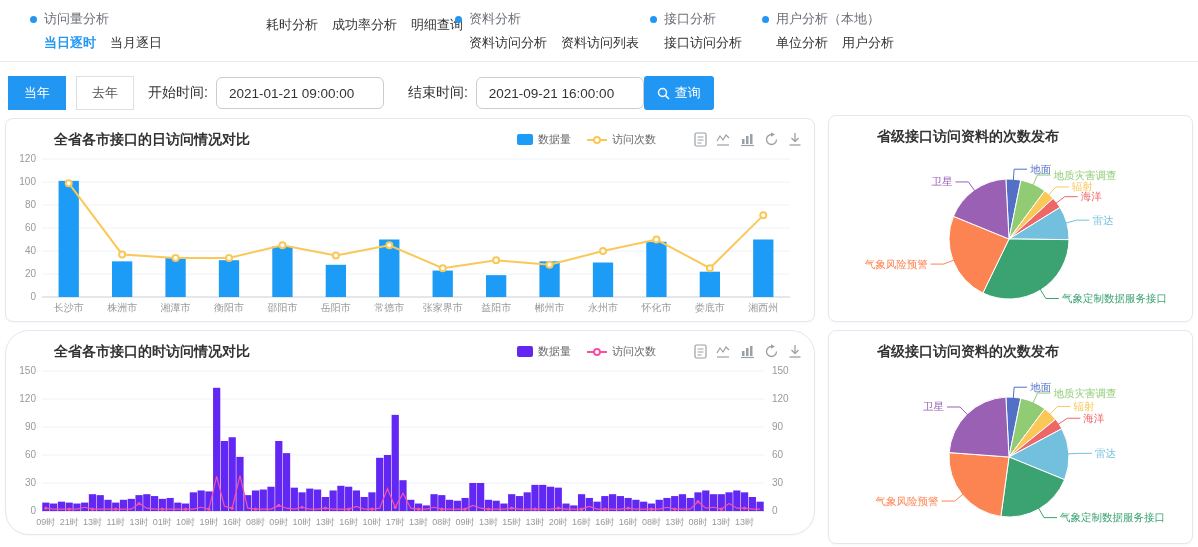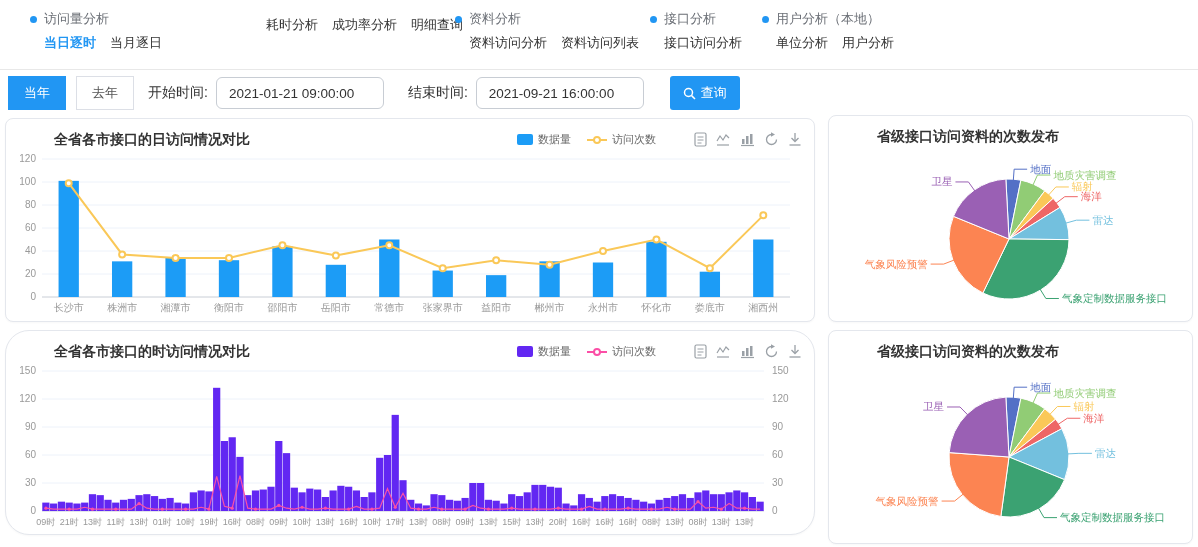--- a/index.html
+++ b/index.html
@@ -1,35 +1,35 @@
 <!DOCTYPE html>
 <html><head>
 <meta charset="utf-8">
 <style>
   * { margin:0; padding:0; box-sizing:border-box; }
   html,body { width:1198px; height:547px; background:#fff; font-family:"Liberation Sans","DejaVu Sans",sans-serif; overflow:hidden; }
   body { position:relative; }
 
   
-  .nav { position:absolute; left:0; top:0; width:1198px; height:70px; border-bottom:1px solid #e8e8e8; }
+  .nav { position:absolute; left:0; top:0; width:1198px; height:62px; border-bottom:1px solid #e8e8e8; }
   .nav-group { position:absolute; top:10px; white-space:nowrap; }
   .nav-title-row { display:flex; align-items:center; gap:7px; font-size:13px; color:#6b6f76; }
   .dot { width:7px; height:7px; border-radius:50%; background:#2196f3; display:inline-block; }
   .nav-items { margin:6px 0 0 14px; display:flex; gap:14px; }
   .nav-items a { font-size:13px; color:#333; text-decoration:none; cursor:pointer; }
   .nav-items a.active { color:#2196f3; font-weight:bold; }
 
   
   .filterbar { position:absolute; left:8px; top:76px; display:flex; align-items:center; }
   .btn { font-size:13px; border-radius:0; padding:7px 15px; cursor:pointer; border:1px solid transparent; }
   .btn-primary { background:#2196f3; color:#fff; }
   .btn-plain { background:#fff; color:#555; border:1px solid #dcdfe6; margin-left:10px; }
   .fl-label { font-size:14px; color:#333; margin-left:14px; margin-right:8px; }
   .fl-input { width:168px; height:32px; border:1px solid #c8cdd4; border-radius:6px; font-size:13.5px; color:#333; padding:0 12px; font-family:"Liberation Sans",sans-serif; }
-  .btn-search { margin-left:26px; display:flex; align-items:center; gap:5px; background:#2196f3; color:#fff; font-size:13px; border:none; border-radius:3px; padding:8px 13px; cursor:pointer; }
+  .btn-search { display:flex; align-items:center; gap:5px; background:#2196f3; color:#fff; font-size:13px; border:none; border-radius:3px; padding:8px 13px; cursor:pointer; }
 
   
   .panel { position:absolute; background:#fff; border:1px solid #e4e7ed; border-radius:8px; box-shadow:0 1px 2px rgba(0,0,0,0.03); }
   #panel-daily   { left:5px;   top:118px; width:810px; height:204px; }
   #panel-pie1    { left:828px; top:115px; width:365px; height:207px; }
   #panel-hourly  { left:5px;   top:330px; width:810px; height:205px;border-radius:24px; }
   #panel-pie2    { left:828px; top:330px; width:365px; height:214px; }
 
   .panel-head { display:flex; align-items:center; padding:9px 12px 0 12px; height:32px; }
   .panel-title { font-size:14px; font-weight:bold; color:#333; flex:0 0 auto;margin-left:36px; }

